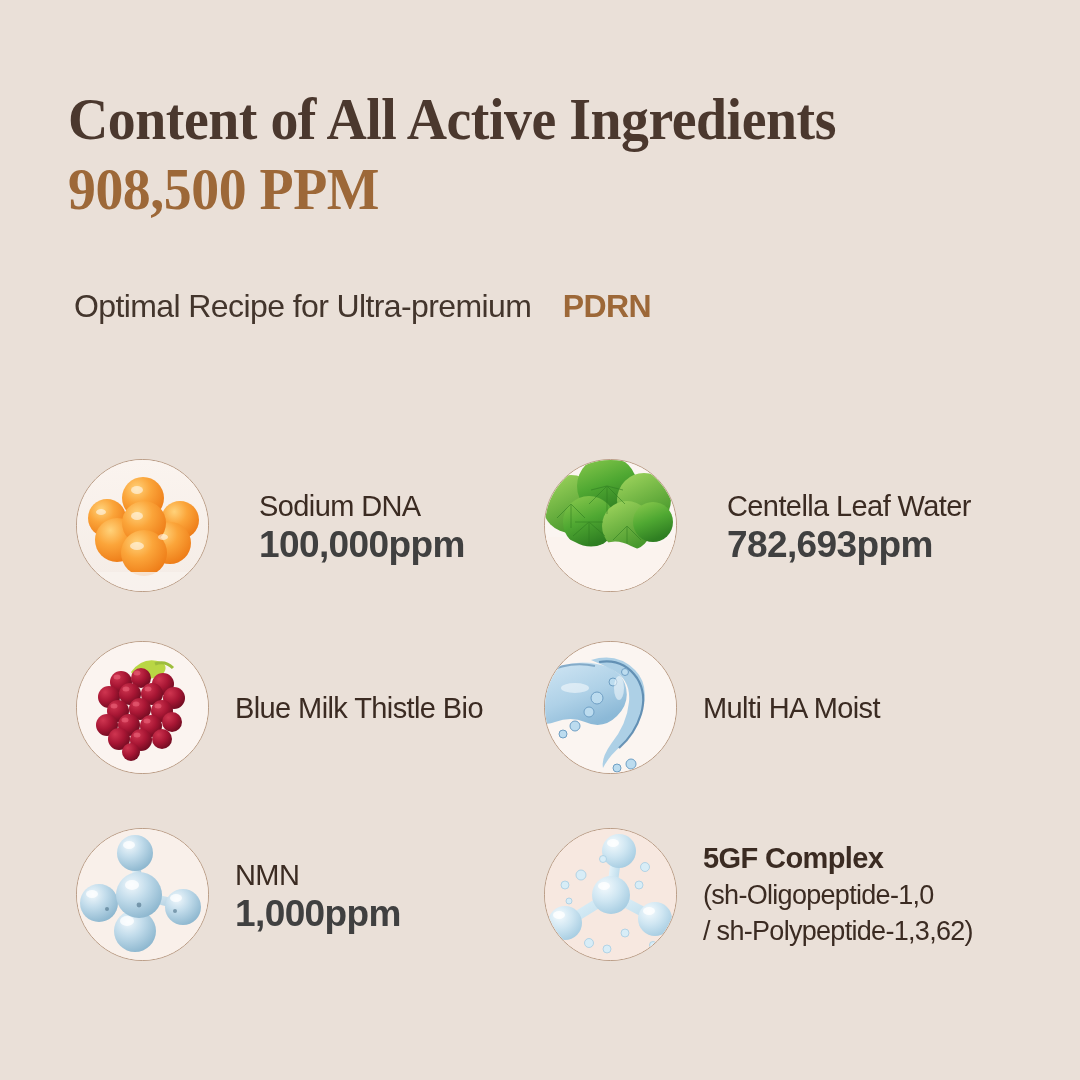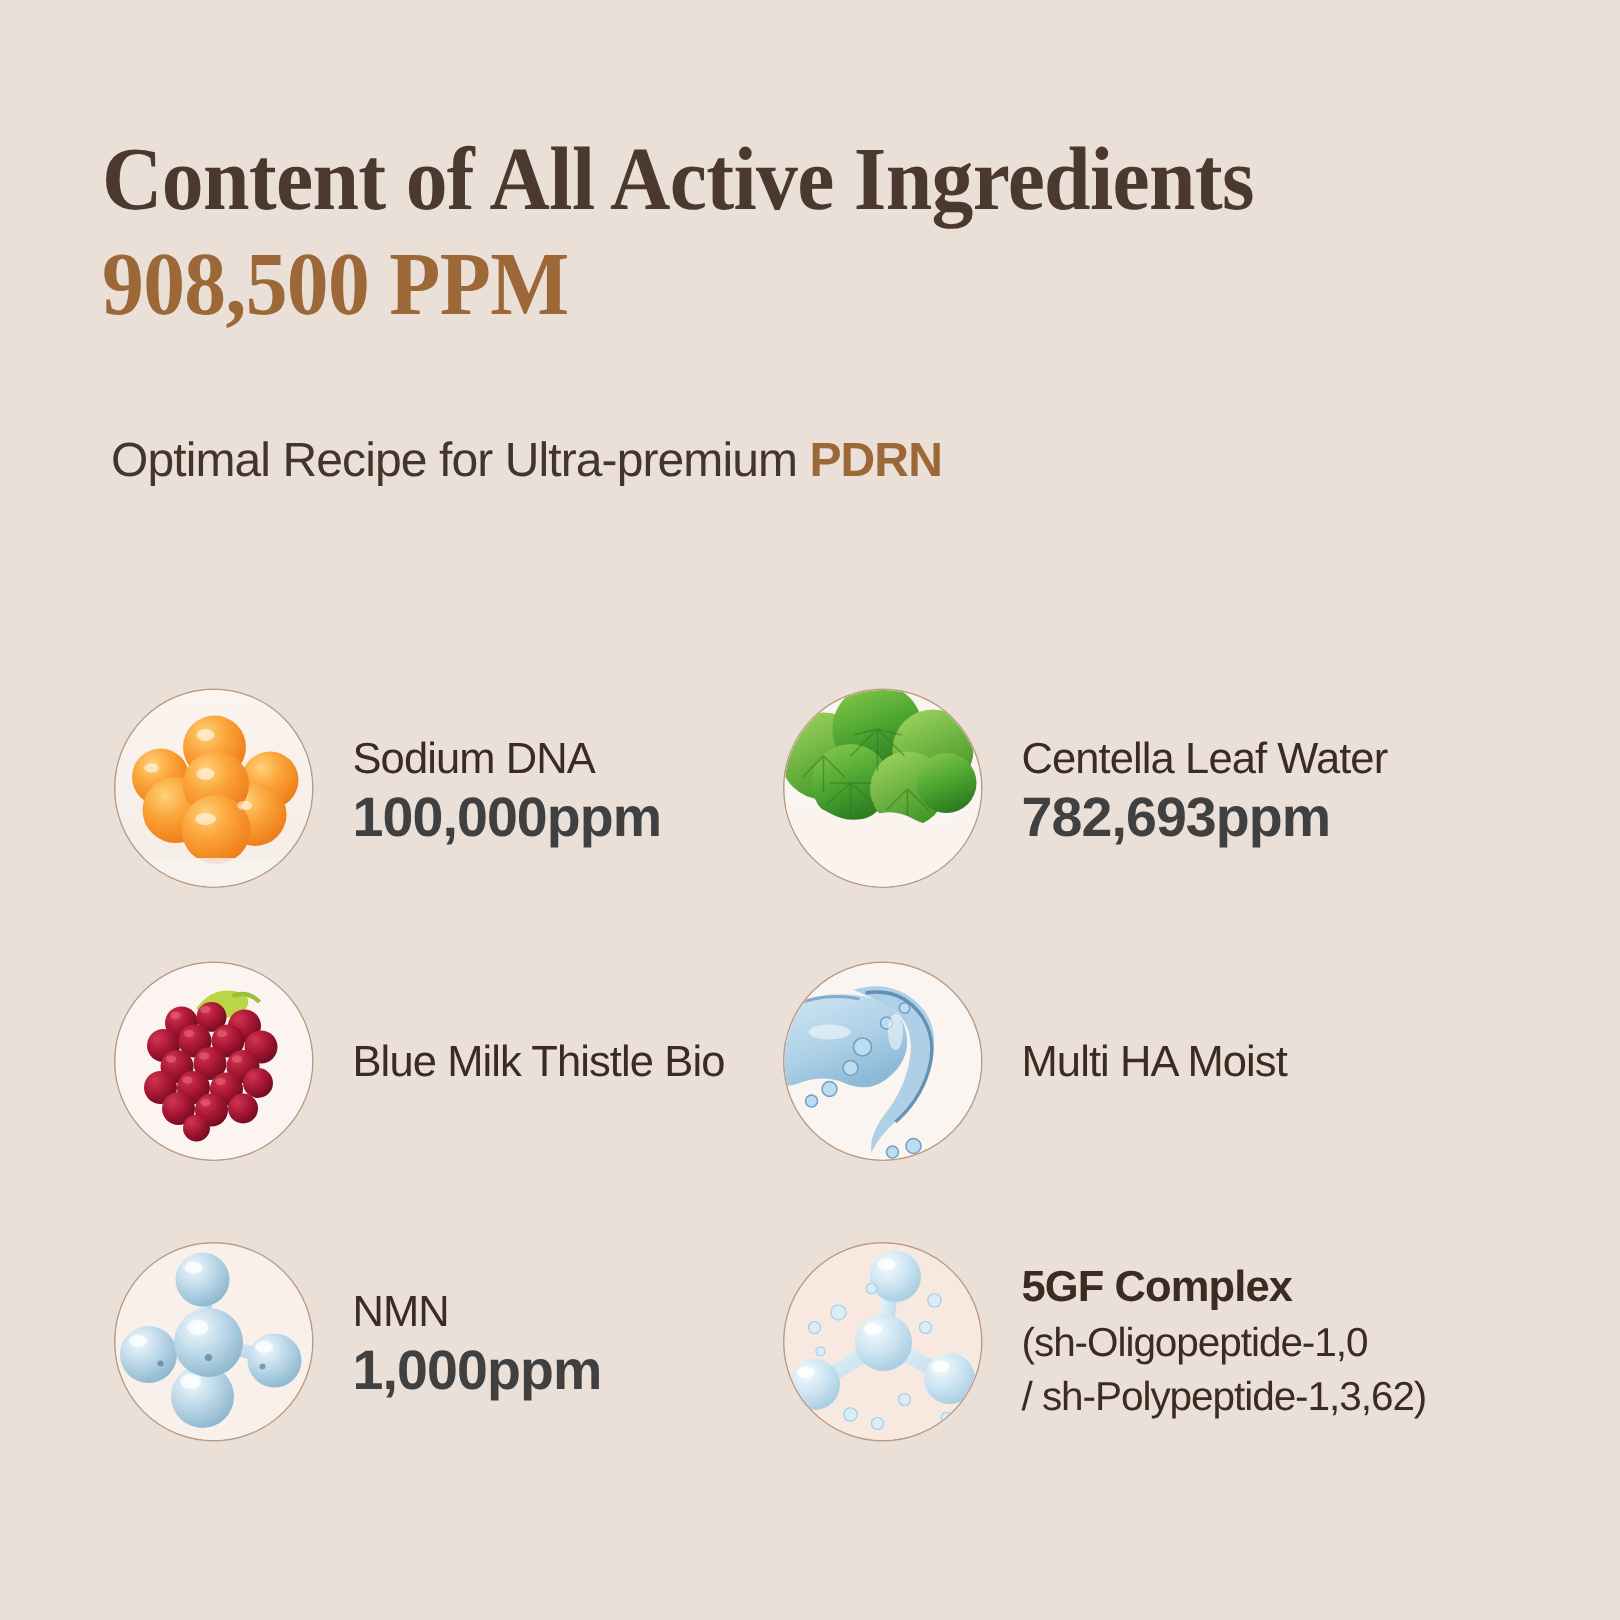--- a/index.html
+++ b/index.html
@@ -46,30 +46,30 @@
   .subtitle {
     position: absolute;
     left: 74px;
     top: 286px;
     font-size: 32px;
     line-height: 40px;
     color: #43352c;
     letter-spacing: -0.6px;
     white-space: nowrap;
   }
-  .subtitle .accent { color: #9d6838; font-weight: bold; }
+  .subtitle .accent { color: #9d6838; font-weight: bold; margin-left: 23px; }
 
   
   .grid { position: absolute; left: 0; top: 0; width: 1080px; height: 1080px; }
 
   .item { position: absolute; display: flex; align-items: center; }
 
   .item-c1 { left: 76px; }
-  .item-c2 { left: 522px; }
-  .row-1 { top: 459px; }
+  .item-c2 { left: 544px; }
+  .row-1 { top: 459px; gap: 24px; }
   .row-2 { top: 641px; }
   .row-3 { top: 828px; }
 
   .bubble {
     width: 133px;
     height: 133px;
     border-radius: 50%;
     border: 1px solid #b99b84;
     overflow: hidden;
     position: relative;

